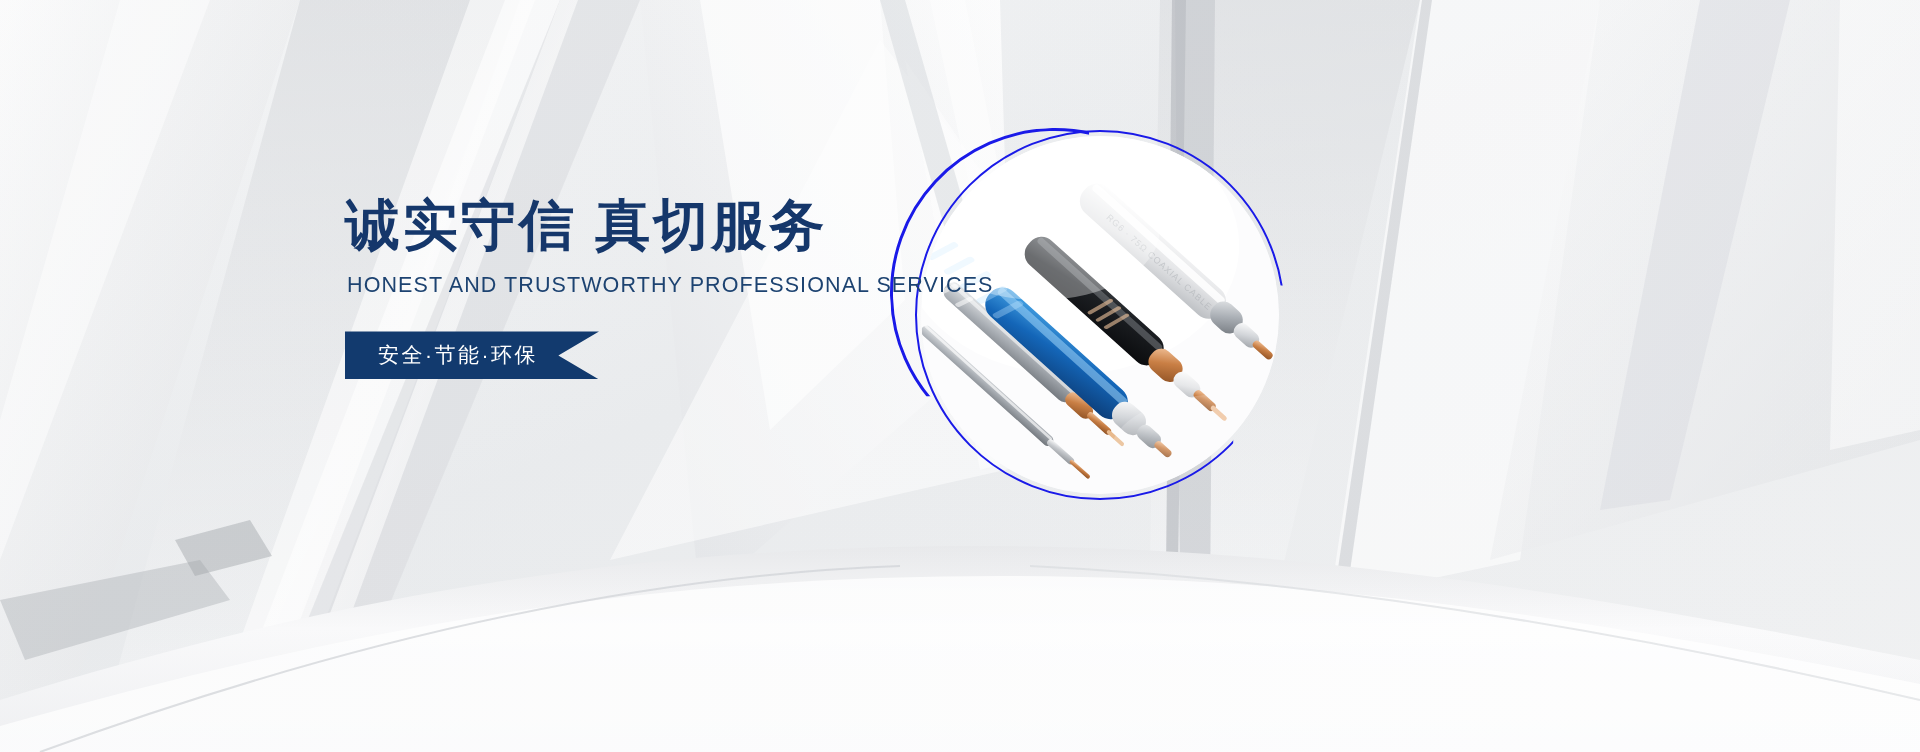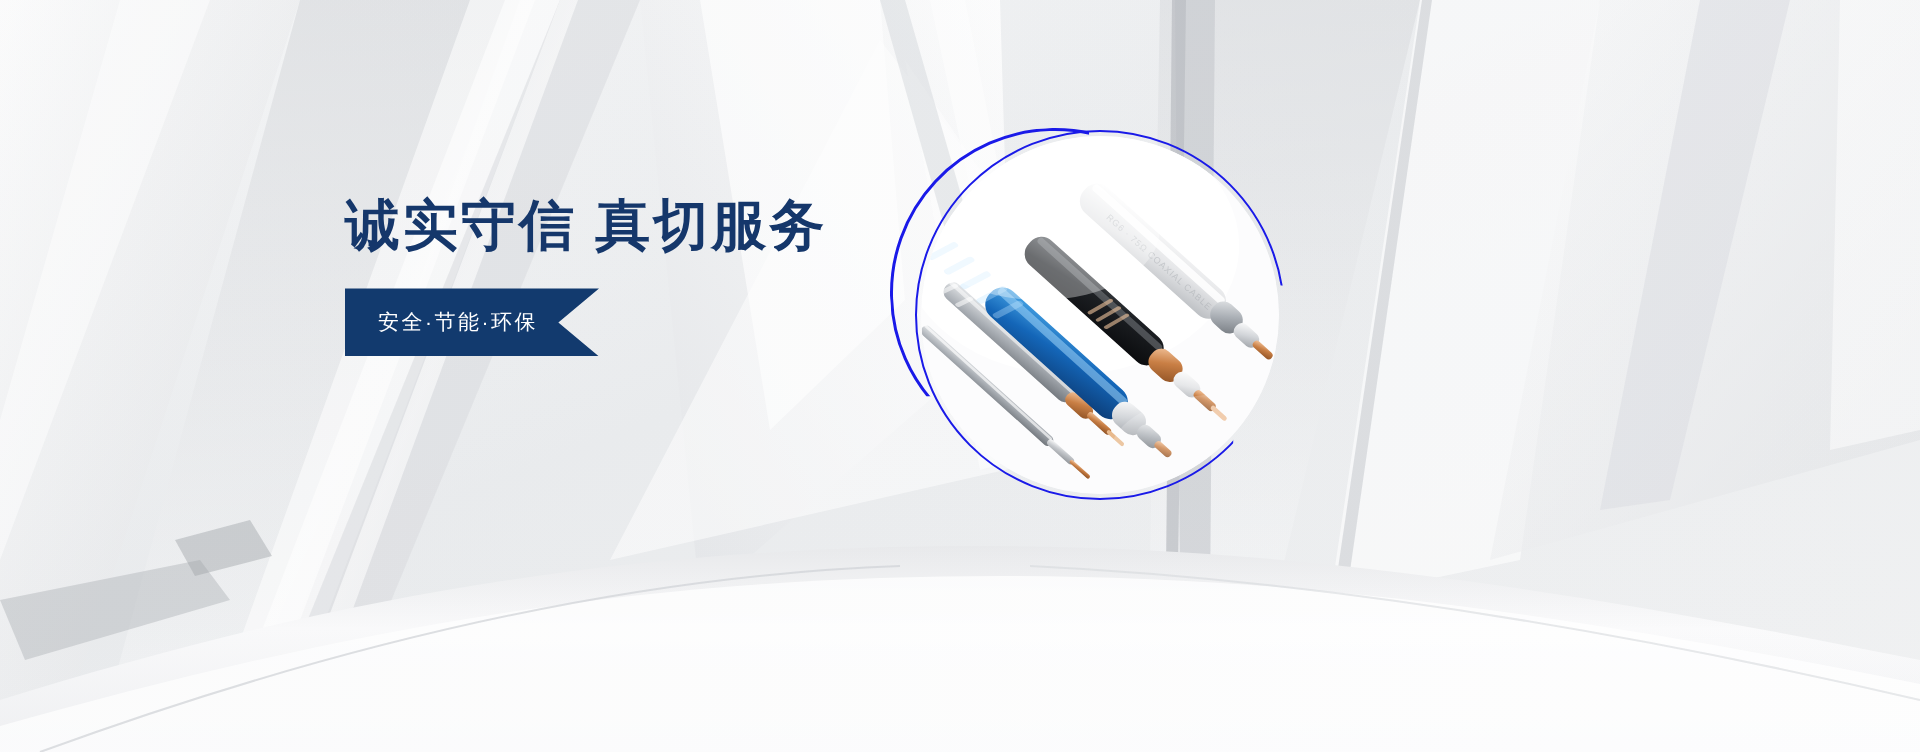--- a/index.html
+++ b/index.html
@@ -95,21 +95,21 @@
     margin: 0;
     font-size: 20px;
     letter-spacing: 0.6px;
     color: #1d4371;
     white-space: nowrap;
   }
   .ribbon {
     position: relative;
     margin-top: 33px;
     width: 254px;
-    height: 68px;
+    height: 48px;
     background: #123a6e;
     display: flex;
     align-items: center;
     clip-path: polygon(0 0, 100% 0, 84% 50%, 100% 100%, 0 100%);
   }
   .ribbon-label {
     color: #ffffff;
     font-size: 21px;
     letter-spacing: 2.5px;
     padding-left: 33px;
@@ -321,20 +321,21 @@
 
     <div class="ring-main"></div>
   </div>
 
   <div class="ring-arc" style="position:absolute; left:890px; top:128px;"></div>
 
   <div class="text-block">
 
     <h1 class="headline">诚实守信 真切服务</h1>
 
+    <p class="subhead">HONEST AND TRUSTWORTHY PROFESSIONAL SERVICES</p>
 
 
     <div class="ribbon">
       <span class="ribbon-label">安全·节能·环保</span>
     </div>
 
   </div>
 
 </div>
 

